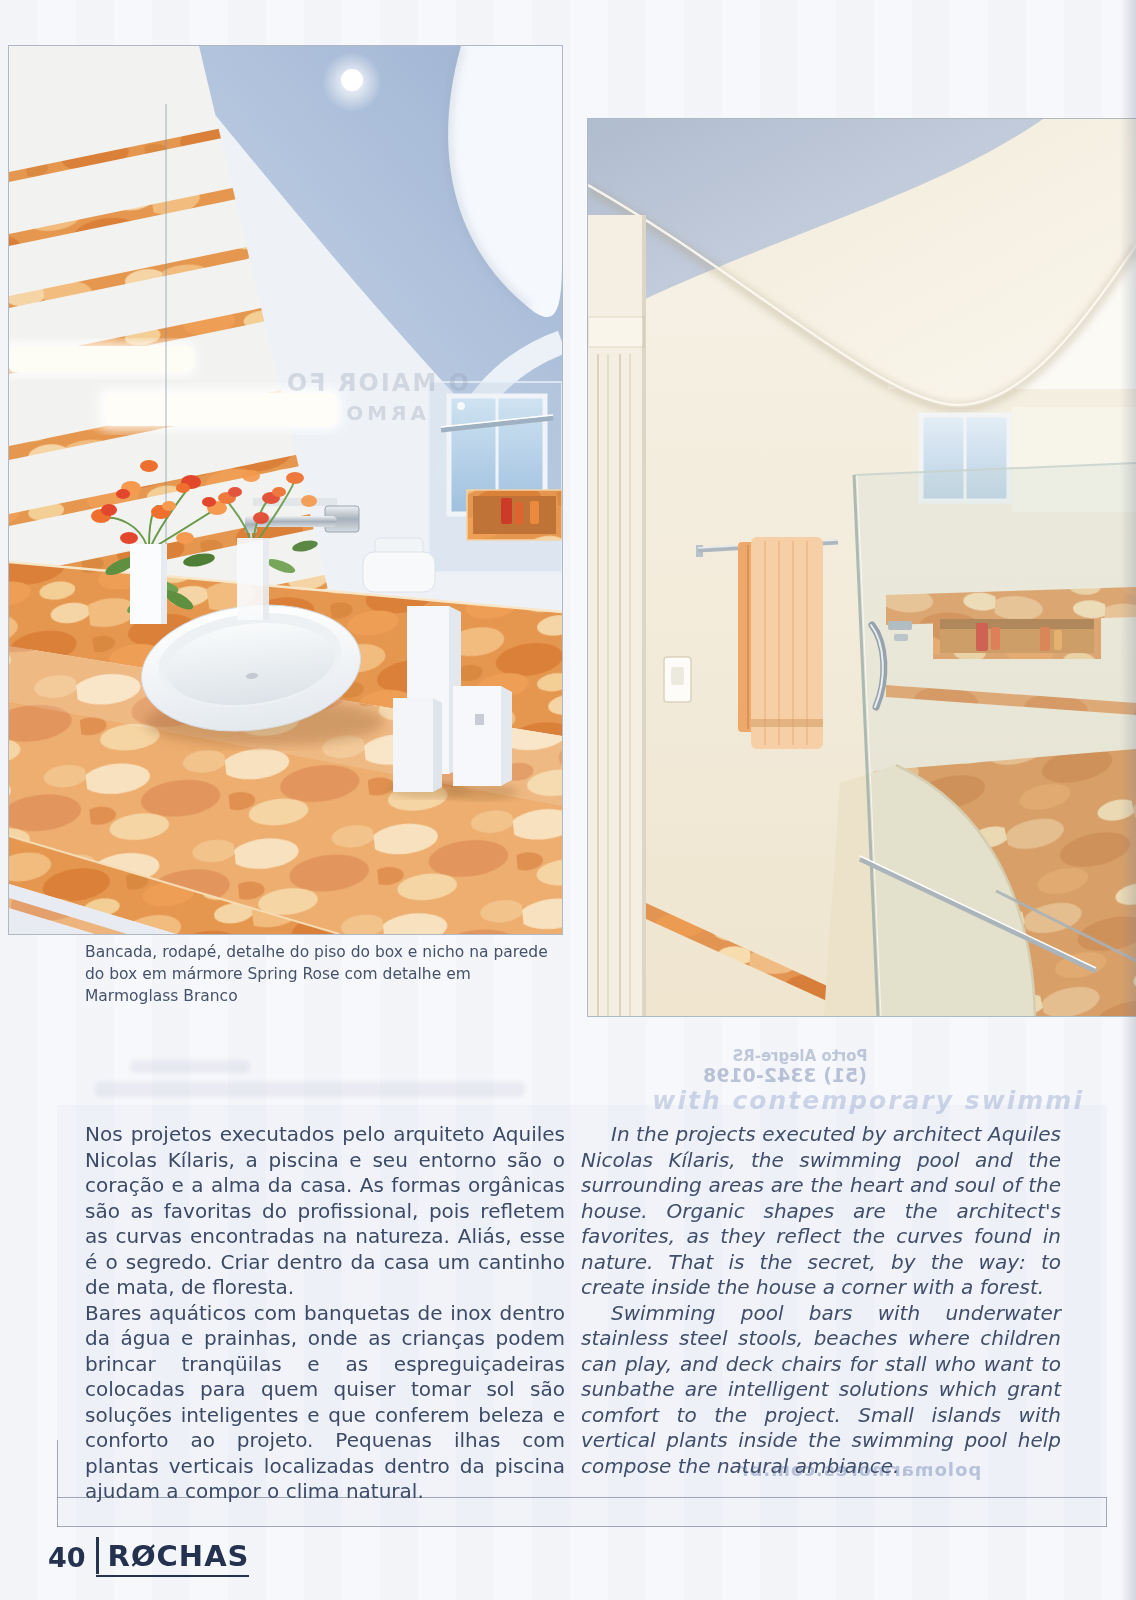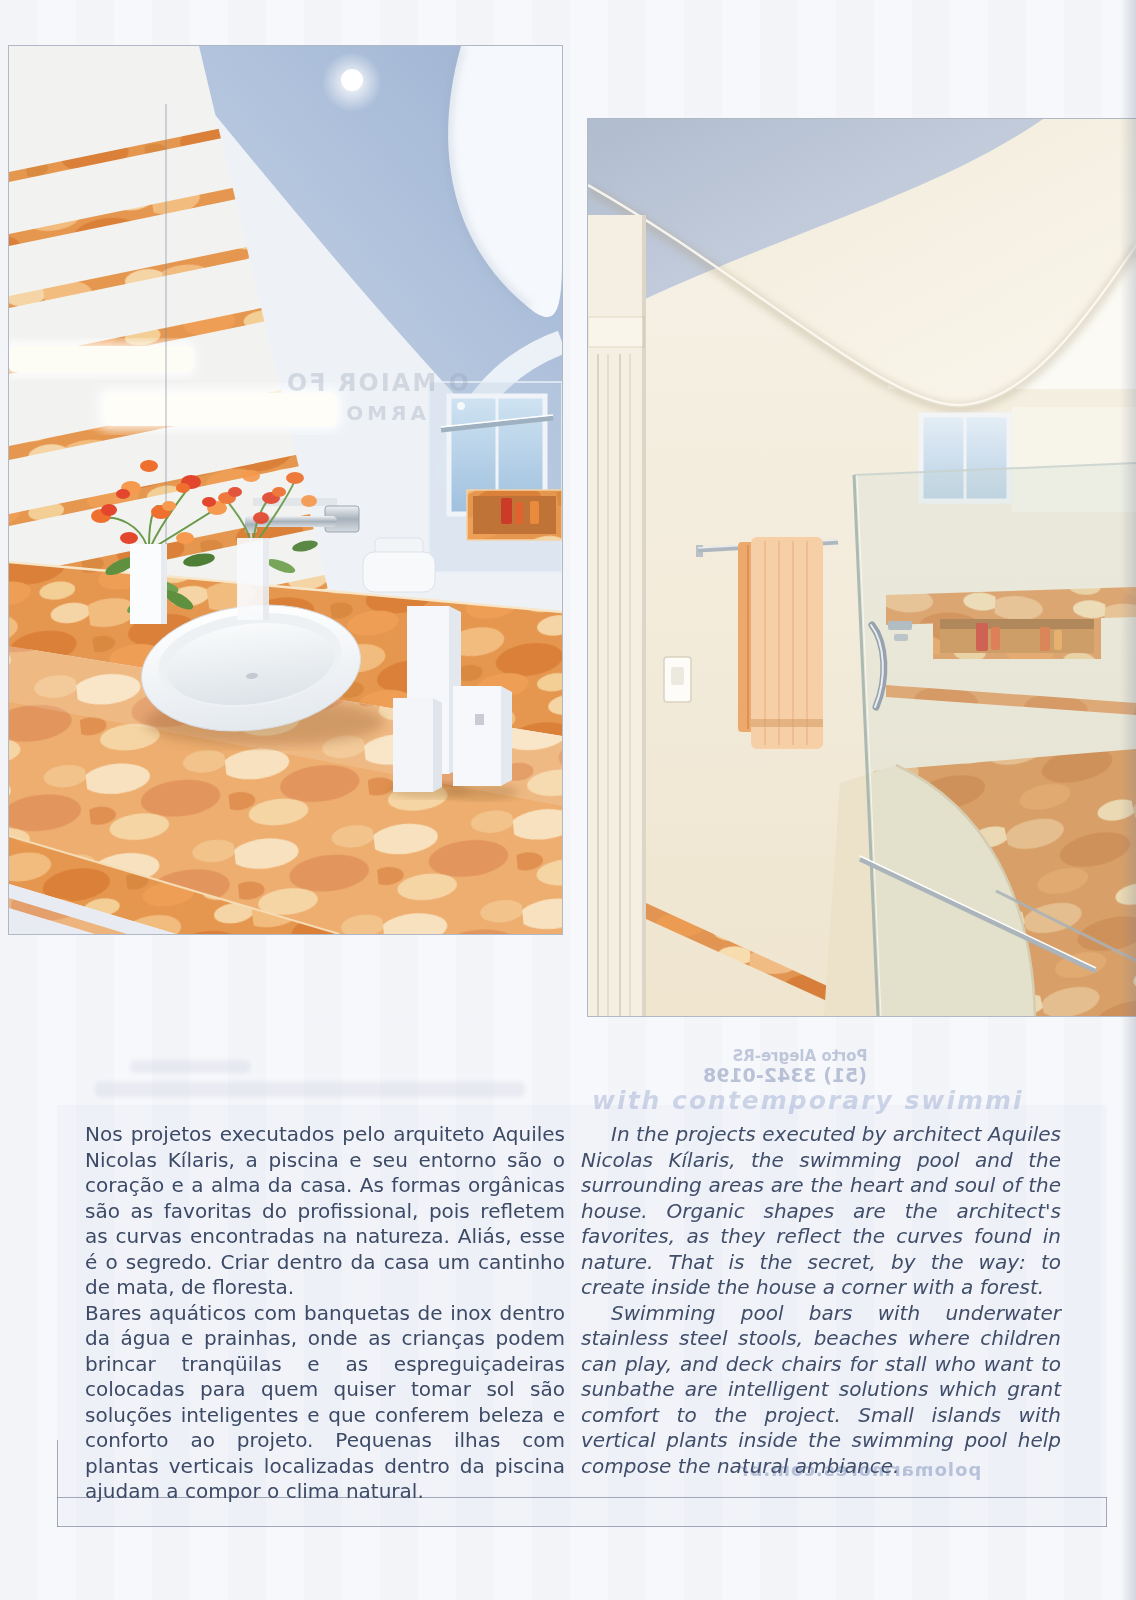--- a/index.html
+++ b/index.html
@@ -33,21 +33,21 @@
 
   .ghost{position:absolute;pointer-events:none;white-space:nowrap;}
   .mirrored{transform:scaleX(-1);}
   #ghost-mirror{left:290px;top:322px;width:170px;text-align:center;color:#97a0b2;opacity:.32;
         font-weight:bold;font-size:24px;letter-spacing:2px;line-height:30px;}
   #ghost-mirror .g2{font-size:20px;letter-spacing:4px;}
   #ghost-city{left:690px;top:1047px;width:220px;text-align:center;font-weight:bold;
         font-size:15px;color:#7d8db4;opacity:.45;}
   #ghost-phone{left:660px;top:1064px;width:250px;text-align:center;font-weight:bold;
         font-size:19px;color:#7d8db4;opacity:.5;}
-  #ghost-tagline{left:592px;top:1086px;width:492px;font-style:italic;font-weight:bold;
+  #ghost-tagline{left:592px;top:1086px;width:492px;text-align:right;font-style:italic;font-weight:bold;
         font-size:25px;letter-spacing:2px;color:#93a4cf;opacity:.42;}
   #ghost-website{left:700px;top:1459px;width:320px;text-align:center;font-weight:bold;
         font-size:18px;letter-spacing:1px;color:#7f91bd;opacity:.5;}
   .smear{position:absolute;background:rgba(140,152,184,.12);border-radius:5px;filter:blur(2px);pointer-events:none;}
   #smear-1{left:130px;top:1060px;width:120px;height:13px;}
   #smear-2{left:95px;top:1082px;width:430px;height:15px;}
 
   .footer{position:absolute;left:48px;top:1537px;display:flex;align-items:flex-end;}
   .footer .num{font-size:27px;font-weight:bold;color:#25324f;line-height:38px;padding-right:10px;}
   .logo-wrap{display:flex;align-items:flex-end;border-bottom:2px solid #25324f;padding-bottom:1px;}
@@ -375,20 +375,21 @@
         <rect x="163" y="600" width="72" height="8" fill="rgba(214,160,106,.6)"></rect>
       </g>
 
       <g>
         <rect x="76" y="538" width="27" height="45" rx="3" fill="#fdfcf8" stroke="#d9d2bf" stroke-width="1.5"></rect>
         <rect x="83" y="548" width="13" height="18" rx="2" fill="#eceadf"></rect>
       </g>
     </svg>
   </div>
 
+  <div class="caption" id="caption-pt">Bancada, rodapé, detalhe do piso do box e nicho na parede do box em mármore Spring Rose com detalhe em Marmoglass Branco</div>
 
   <div class="bleed-panel"></div>
   <div class="smear" id="smear-1"></div>
   <div class="smear" id="smear-2"></div>
   <div class="ghost mirrored" id="ghost-city">Porto Alegre-RS</div>
   <div class="ghost mirrored" id="ghost-phone">(51) 3342-0198</div>
   <div class="ghost" id="ghost-tagline">with contemporary swimmi</div>
   <div class="ghost mirrored" id="ghost-website">polomarmores.com.br</div>
   <div class="bleed-line" id="bleed-v-left"></div>
   <div class="bleed-line" id="bleed-h-1"></div>
@@ -399,14 +400,21 @@
     <div class="col" id="col-pt">
       <p>Nos projetos executados pelo arquiteto Aquiles Nicolas Kílaris, a piscina e seu entorno são o coração e a alma da casa. As formas orgânicas são as favoritas do profissional, pois refletem as curvas encontradas na natureza. Aliás, esse é o segredo. Criar dentro da casa um cantinho de mata, de floresta.</p>
       <p>Bares aquáticos com banquetas de inox dentro da água e prainhas, onde as crianças podem brincar tranqüilas e as espreguiçadeiras colocadas para quem quiser tomar sol são soluções inteligentes e que conferem beleza e conforto ao projeto. Pequenas ilhas com plantas verticais localizadas dentro da piscina ajudam a compor o clima natural.</p>
     </div>
     <div class="col" id="col-en">
       <p>In the projects executed by architect Aquiles Nicolas Kílaris, the swimming pool and the surrounding areas are the heart and soul of the house. Organic shapes are the architect's favorites, as they reflect the curves found in nature. That is the secret, by the way: to create inside the house a corner with a forest.</p>
       <p>Swimming pool bars with underwater stainless steel stools, beaches where children can play, and deck chairs for stall who want to sunbathe are intelligent solutions which grant comfort to the project. Small islands with vertical plants inside the swimming pool help compose the natural ambiance.</p>
     </div>
   </div>
 
+  <div class="footer">
+    <span class="num">40</span>
+    <span class="logo-wrap">
+      <span class="logo-bar"></span>
+      <span class="logo"><span>R</span><span>Ø</span><span>CHAS</span></span>
+    </span>
+  </div>
 
 </div>
 
 </body></html>

